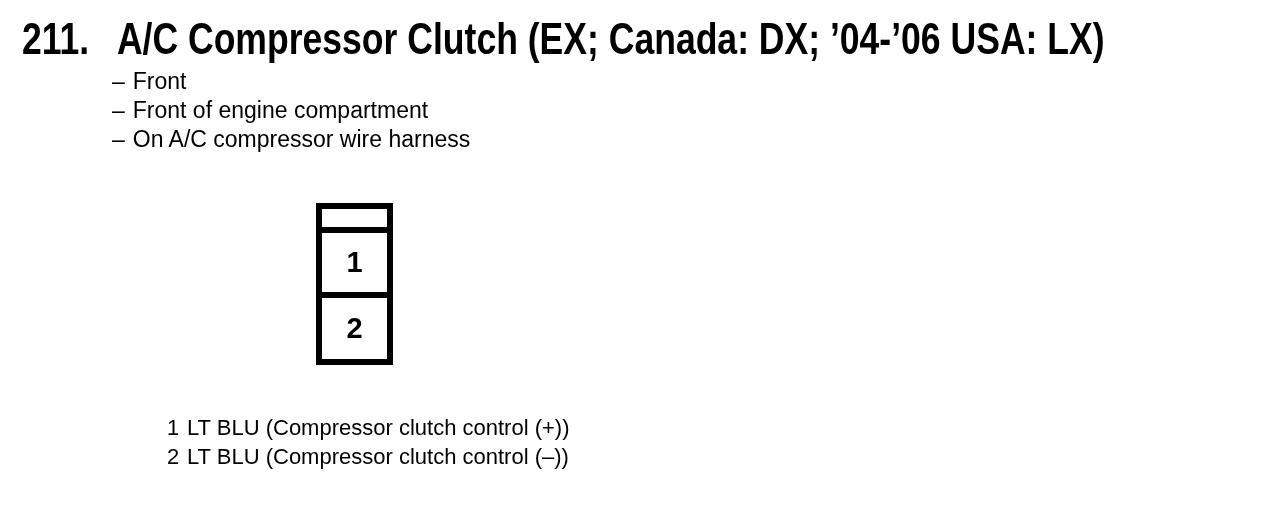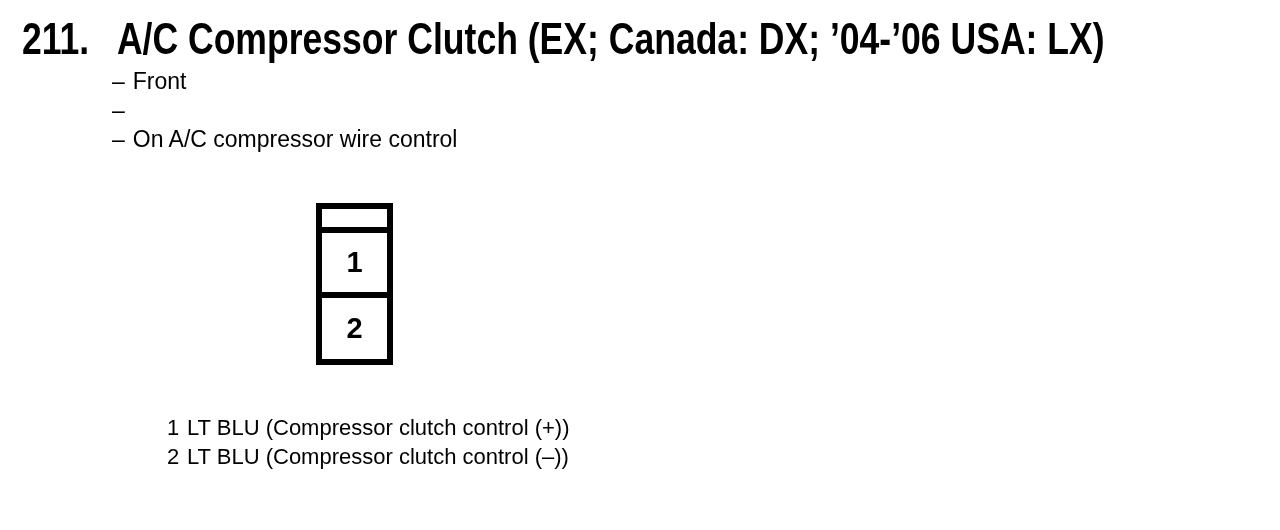--- a/index.html
+++ b/index.html
@@ -90,24 +90,25 @@
   <h1 class="entry-title">A/C Compressor Clutch (EX; Canada: DX; ’04-’06 USA: LX)</h1>
 </header>
 
 <ul class="notes">
   <li class="note-line">
     <span class="note-dash">–</span>
     <span class="note-text">Front</span>
   </li>
   <li class="note-line">
     <span class="note-dash">–</span>
+    <span class="note-text">Front of engine compartment</span>
   </li>
   <li class="note-line">
     <span class="note-dash">–</span>
-    <span class="note-text">On A/C compressor wire control</span>
+    <span class="note-text">On A/C compressor wire harness</span>
   </li>
 </ul>
 
 <div class="connector">
   <div class="connector-cap"></div>
   <div class="cavity cavity-1">
     <span class="cavity-label">1</span>
   </div>
   <div class="cavity cavity-2">
     <span class="cavity-label">2</span>

